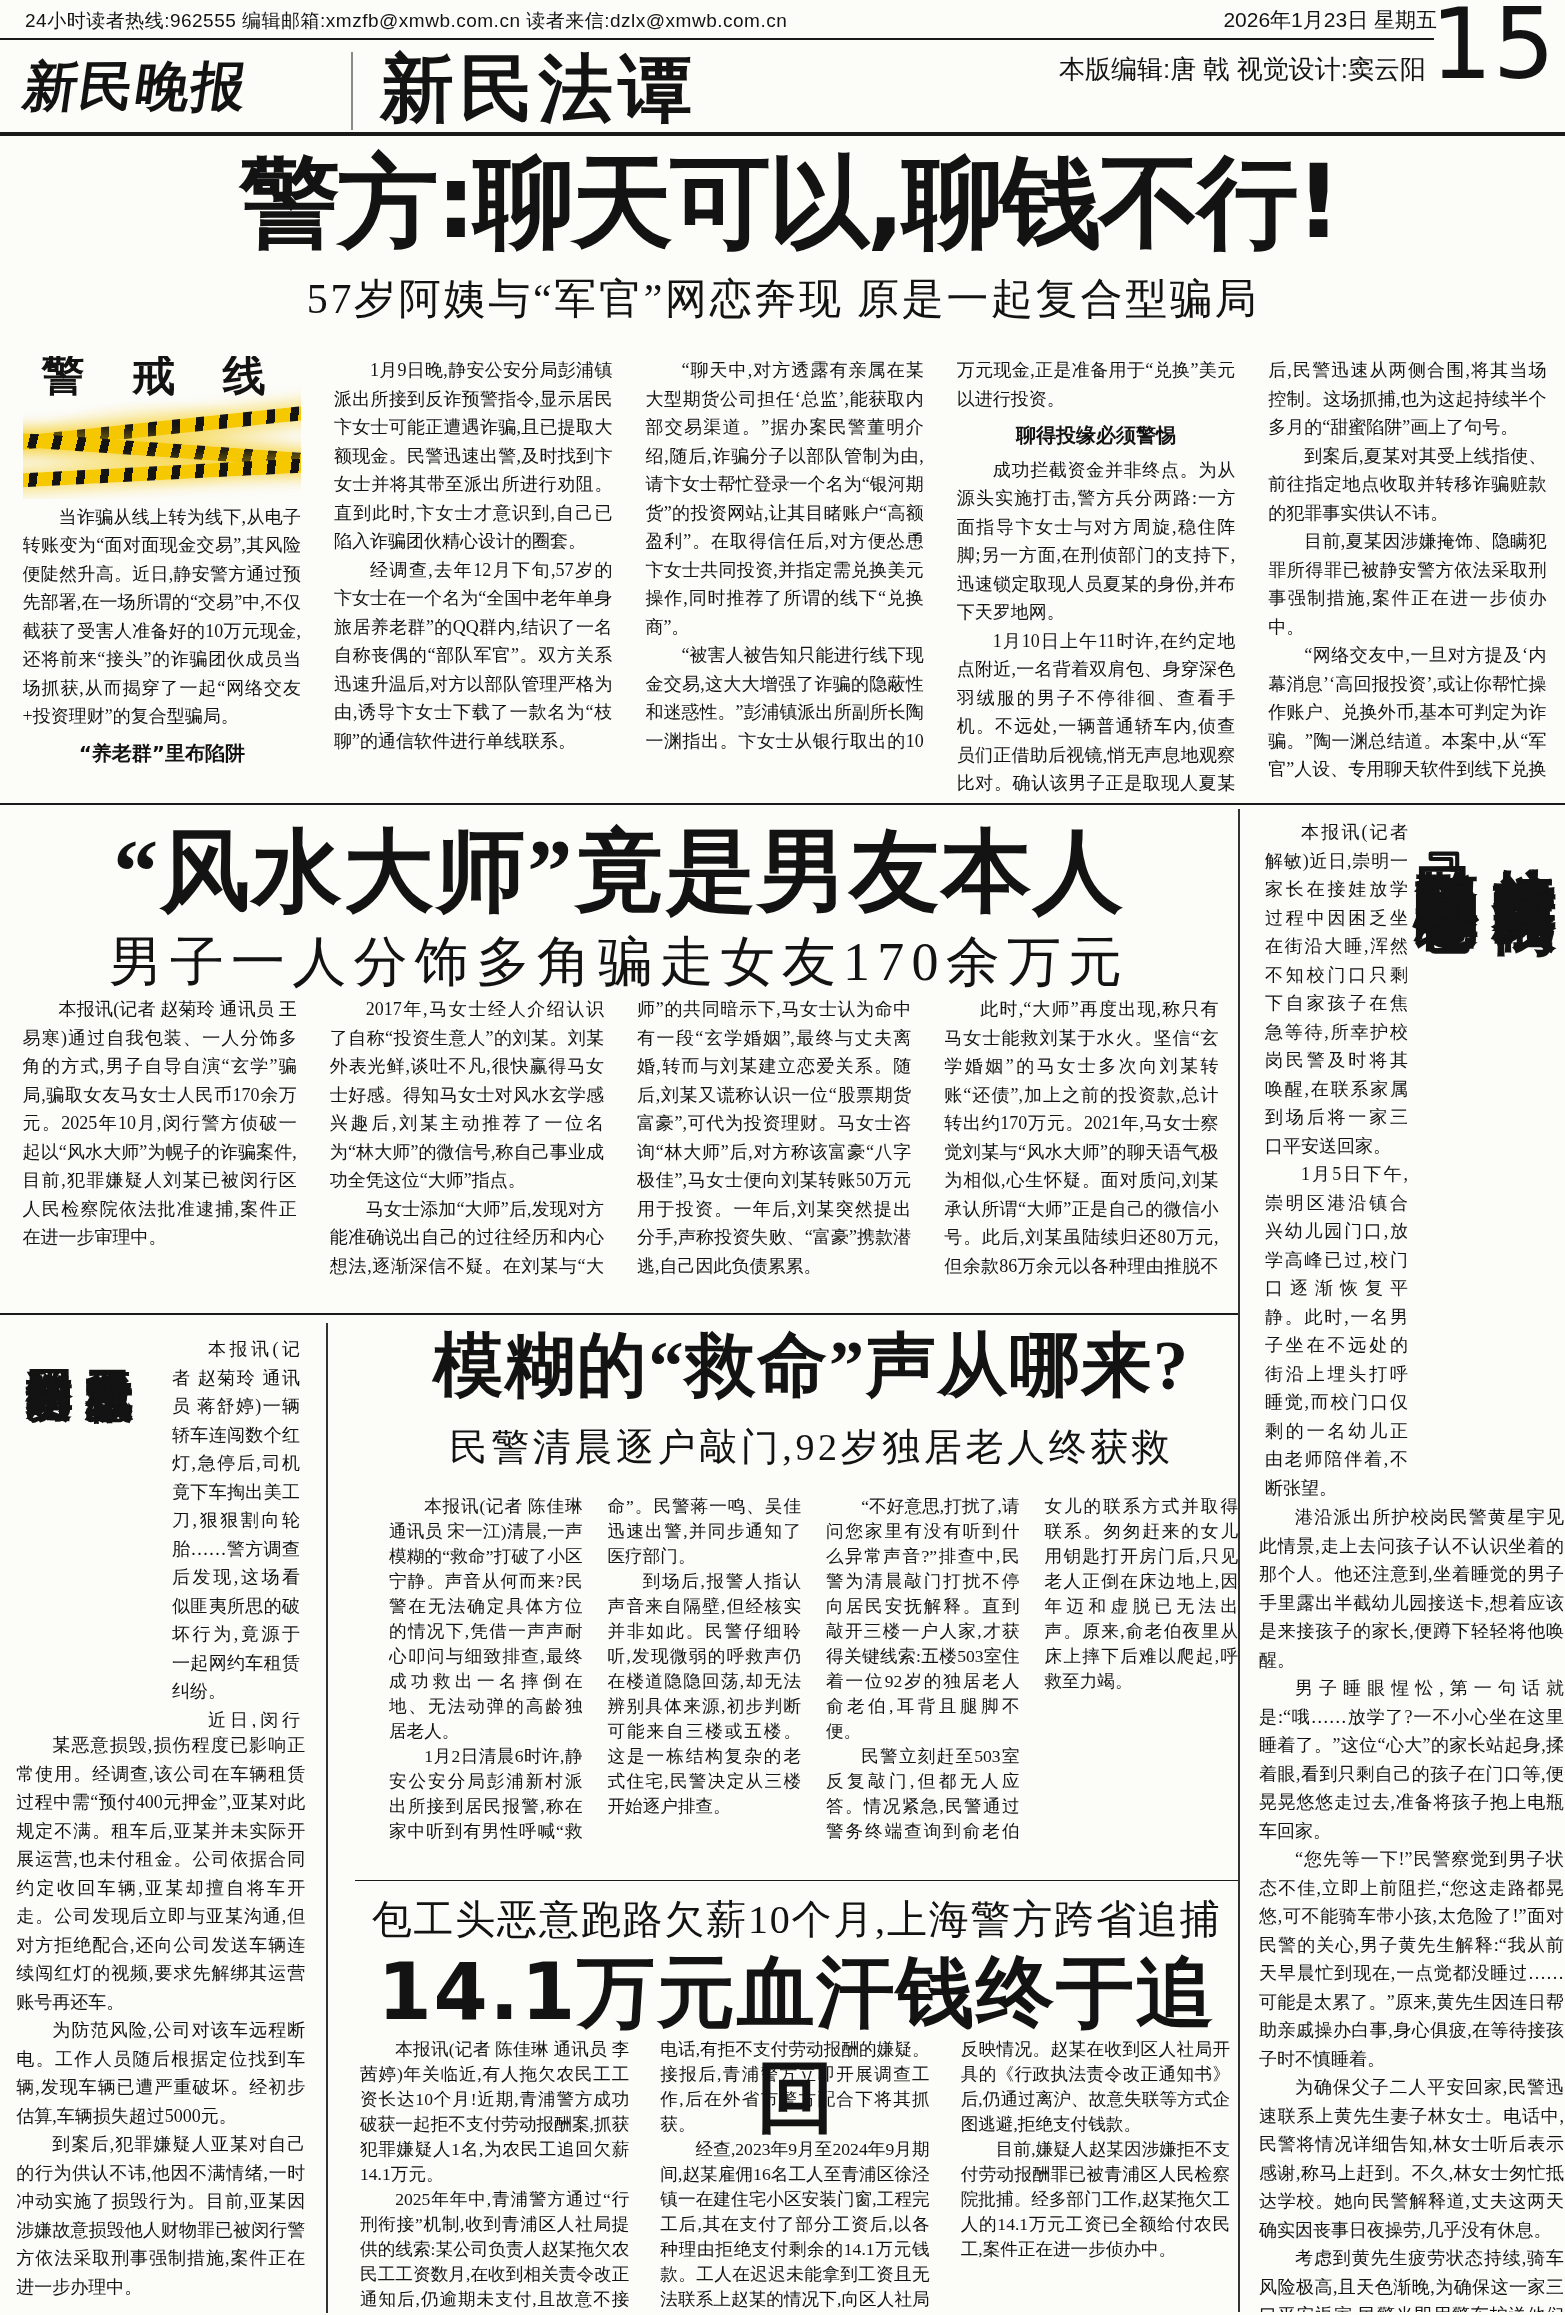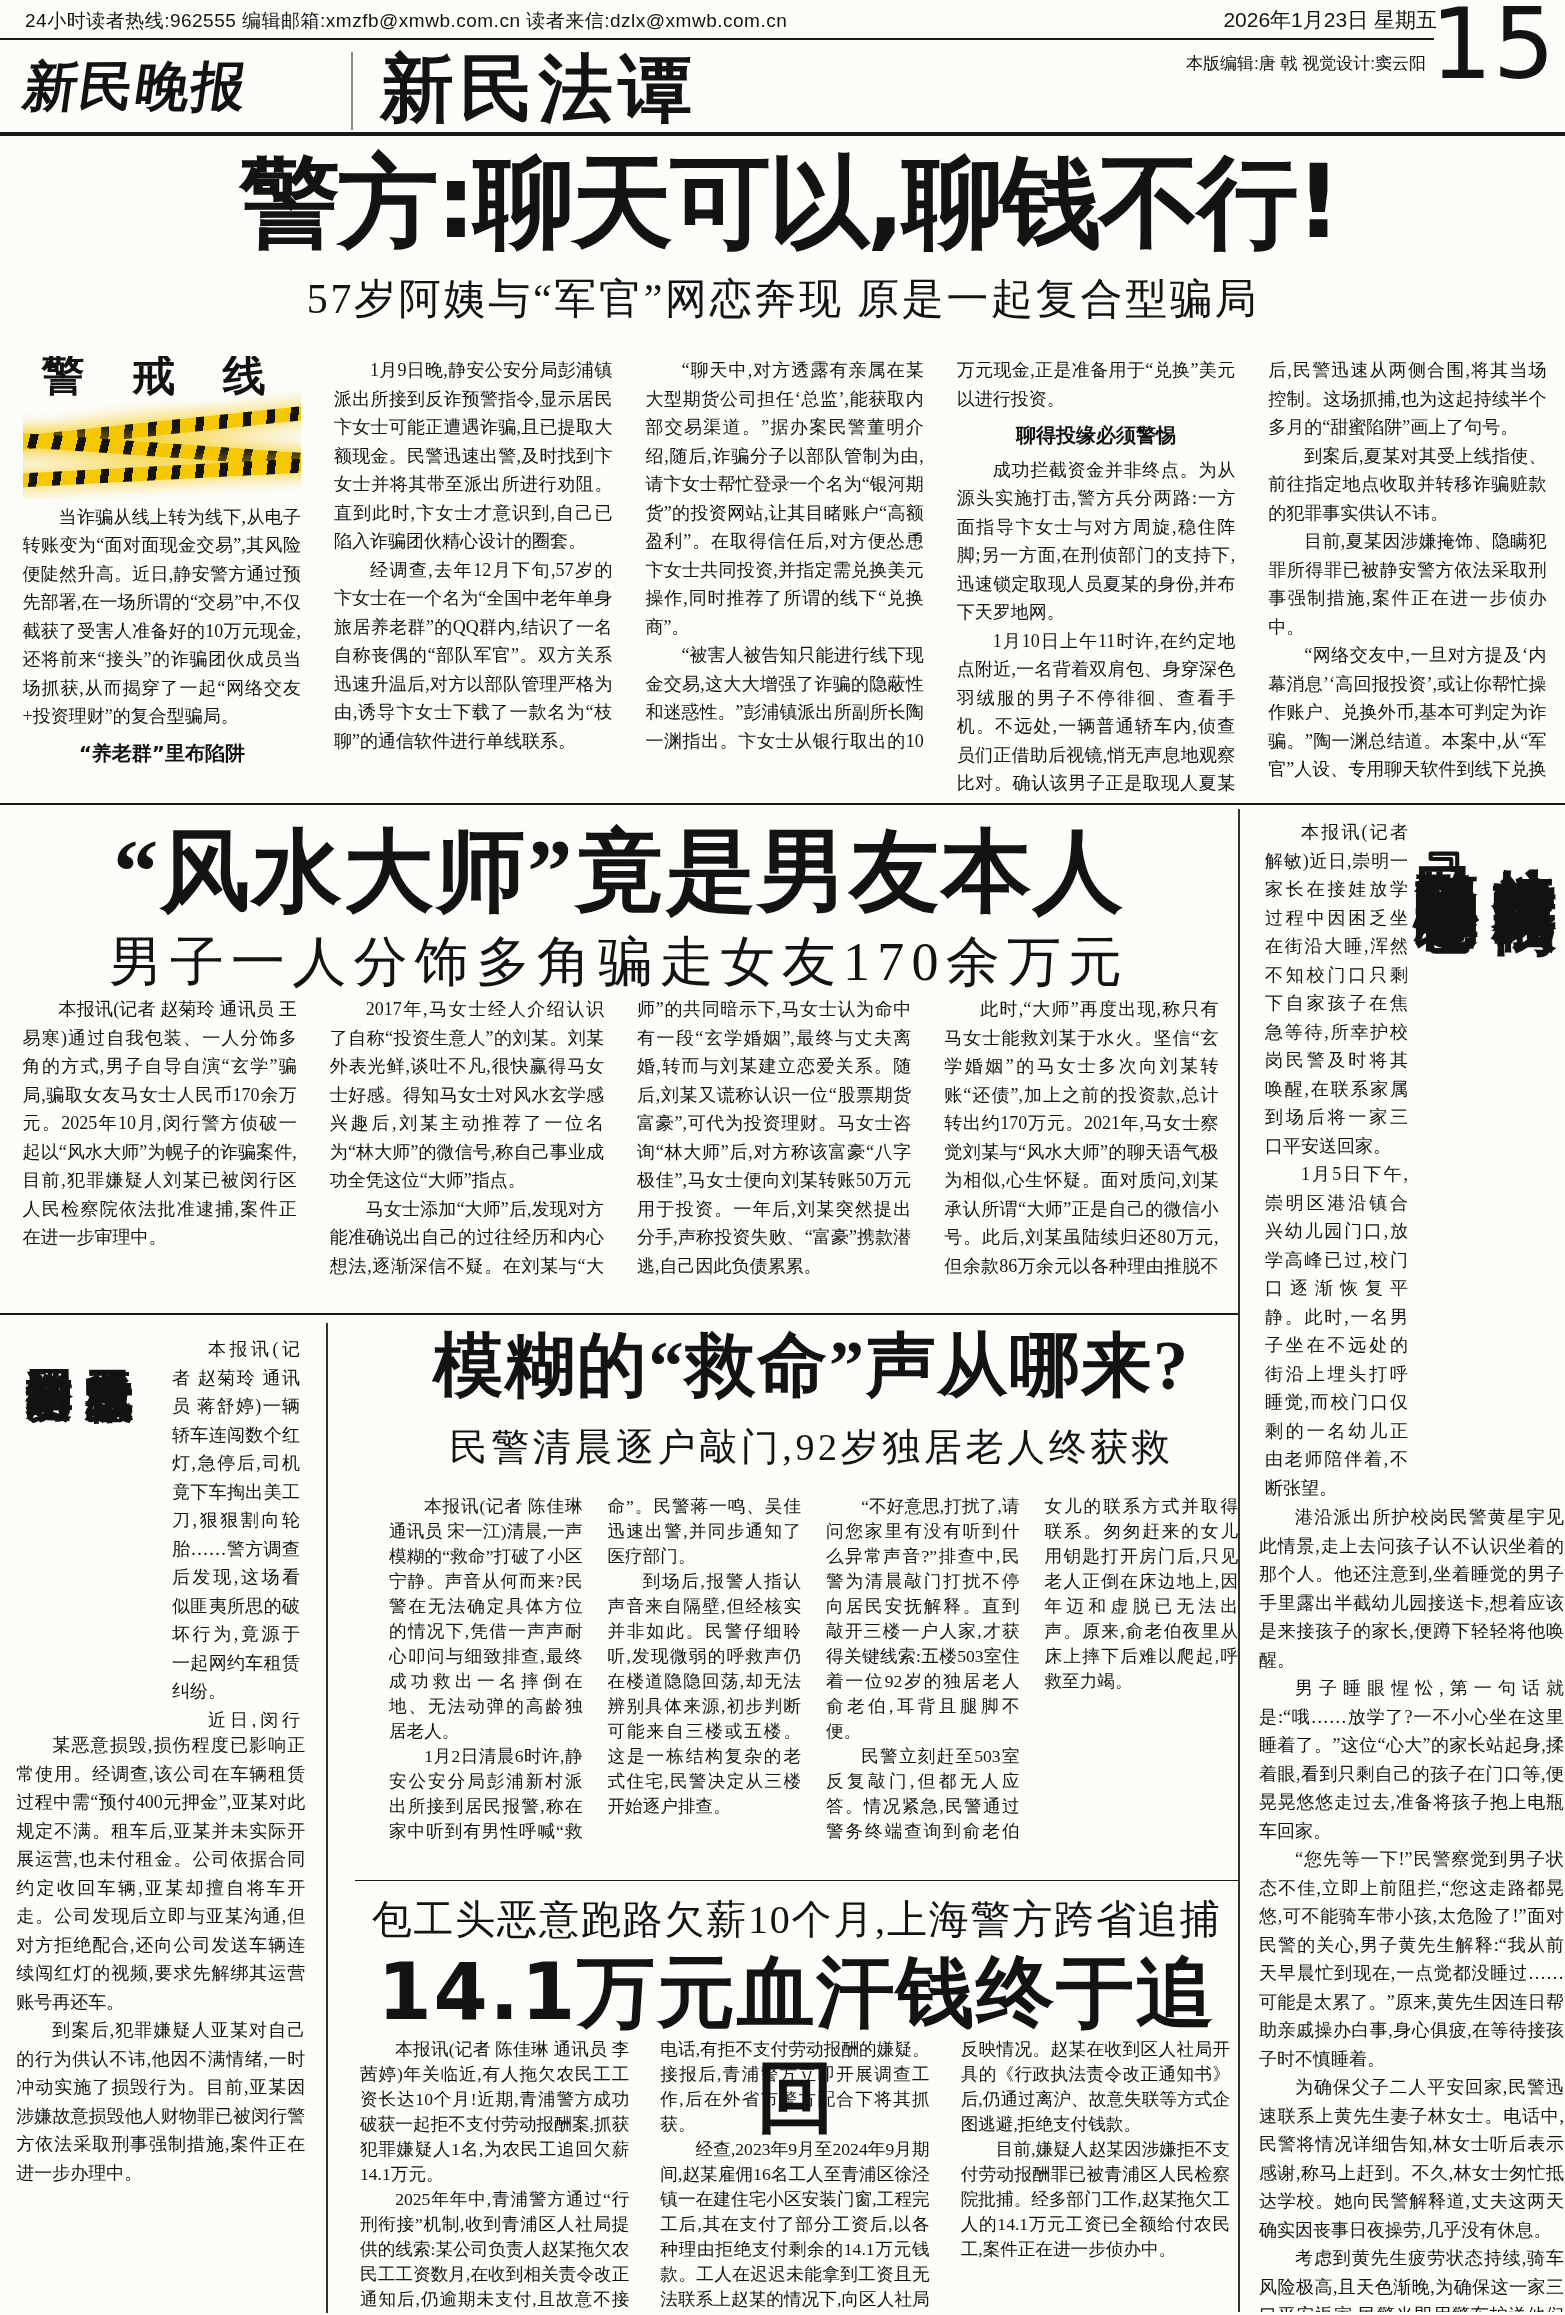--- a/index.html
+++ b/index.html
@@ -8,21 +8,21 @@
   .abs{position:absolute;}
   .hei{font-family:"DejaVu Sans","Liberation Sans",sans-serif;}
   .rule{background:#1a1a1a;}
   
   .topbar-left{left:25px;top:8.1px;font-size:19px;letter-spacing:0.5px;font-family:"Liberation Sans",sans-serif;}
   .topbar-date{right:129px;top:6.3px;font-size:21px;font-family:"Liberation Sans",sans-serif;}
   .rule-top{left:0;top:38px;width:1434px;height:1.8px;}
   .brand{left:23.5px;top:51px;font-size:54px;font-weight:900;transform:skewX(-8deg);letter-spacing:1.8px;}
   .brand-divider{left:351px;top:52px;width:1.8px;height:78px;background:#8a8a8a;}
   .section-name{left:380px;top:40px;font-size:74px;font-weight:900;letter-spacing:5.4px;}
-  .editor-line{right:140px;top:52px;font-size:17px;font-family:"Liberation Sans",sans-serif;}
+  .editor-line{right:140px;top:52px;font-size:26px;font-family:"Liberation Sans",sans-serif;}
   .page-number{right:11px;top:-12.7px;font-size:98px;font-weight:400;font-family:"DejaVu Sans",sans-serif;}
   .rule-masthead{left:0;top:132px;width:1566px;height:3.6px;}
   
   .fraud-headline{left:0;top:136px;width:1538px;text-align:center;font-size:101px;font-weight:900;letter-spacing:-2.7px;margin-left:20px;}
   .fraud-subhead{left:0;top:271px;width:1566px;text-align:center;font-size:42px;letter-spacing:2.7px;}
   .body{font-size:18px;line-height:28.5px;text-align:justify;overflow:hidden;column-fill:auto;}
   .body p{margin:0;text-indent:2em;}
   .inline-subhead{margin:8.1px 0 6.3px;font-size:20px;font-weight:900;text-align:center;text-indent:0;
                   font-family:"DejaVu Sans","Liberation Sans",sans-serif;}
   .fraud-body{left:22.6px;top:356px;width:1524px;height:442px;column-count:5;column-gap:33px;}
@@ -142,20 +142,21 @@
   <div class="abs hei driver-vertical">
     <span class="v-line">司机恶意毁车被抓</span>
     <span class="v-line">网约车租赁起纠纷</span>
   </div>
   <div class="abs body driver-col">
       <p>本报讯(记者 赵菊玲 通讯员 蒋舒婷)一辆轿车连闯数个红灯,急停后,司机竟下车掏出美工刀,狠狠割向轮胎……警方调查后发现,这场看似匪夷所思的破坏行为,竟源于一起网约车租赁纠纷。</p>
       <p>近日,闵行公安分局曹行派出所接辖区一家汽车租赁公司报警,称其公司名下一辆轿车遭司机亚</p>
     </div>
   <div class="abs body driver-wide">
       <p>某恶意损毁,损伤程度已影响正常使用。经调查,该公司在车辆租赁过程中需“预付400元押金”,亚某对此规定不满。租车后,亚某并未实际开展运营,也未付租金。公司依据合同约定收回车辆,亚某却擅自将车开走。公司发现后立即与亚某沟通,但对方拒绝配合,还向公司发送车辆连续闯红灯的视频,要求先解绑其运营账号再还车。</p>
+      <p>为防范风险,公司对该车远程断电。工作人员随后根据定位找到车辆,发现车辆已遭严重破坏。经初步估算,车辆损失超过5000元。</p>
       <p>到案后,犯罪嫌疑人亚某对自己的行为供认不讳,他因不满情绪,一时冲动实施了损毁行为。目前,亚某因涉嫌故意损毁他人财物罪已被闵行警方依法采取刑事强制措施,案件正在进一步办理中。</p>
     </div>
 
   <div class="abs rescue-headline">模糊的“救命”声从哪来?</div>
   <div class="abs rescue-subhead">民警清晨逐户敲门,92岁独居老人终获救</div>
   <div class="abs body rescue-body">
       <p>本报讯(记者 陈佳琳 通讯员 宋一江)清晨,一声模糊的“救命”打破了小区宁静。声音从何而来?民警在无法确定具体方位的情况下,凭借一声声耐心叩问与细致排查,最终成功救出一名摔倒在地、无法动弹的高龄独居老人。</p>
       <p>1月2日清晨6时许,静安公安分局彭浦新村派出所接到居民报警,称在家中听到有男性呼喊“救命”。民警蒋一鸣、吴佳迅速出警,并同步通知了医疗部门。</p>
       <p>到场后,报警人指认声音来自隔壁,但经核实并非如此。民警仔细聆听,发现微弱的呼救声仍在楼道隐隐回荡,却无法辨别具体来源,初步判断可能来自三楼或五楼。这是一栋结构复杂的老式住宅,民警决定从三楼开始逐户排查。</p>
       <p>“不好意思,打扰了,请问您家里有没有听到什么异常声音?”排查中,民警为清晨敲门打扰不停向居民安抚解释。直到敲开三楼一户人家,才获得关键线索:五楼503室住着一位92岁的独居老人俞老伯,耳背且腿脚不便。</p>

